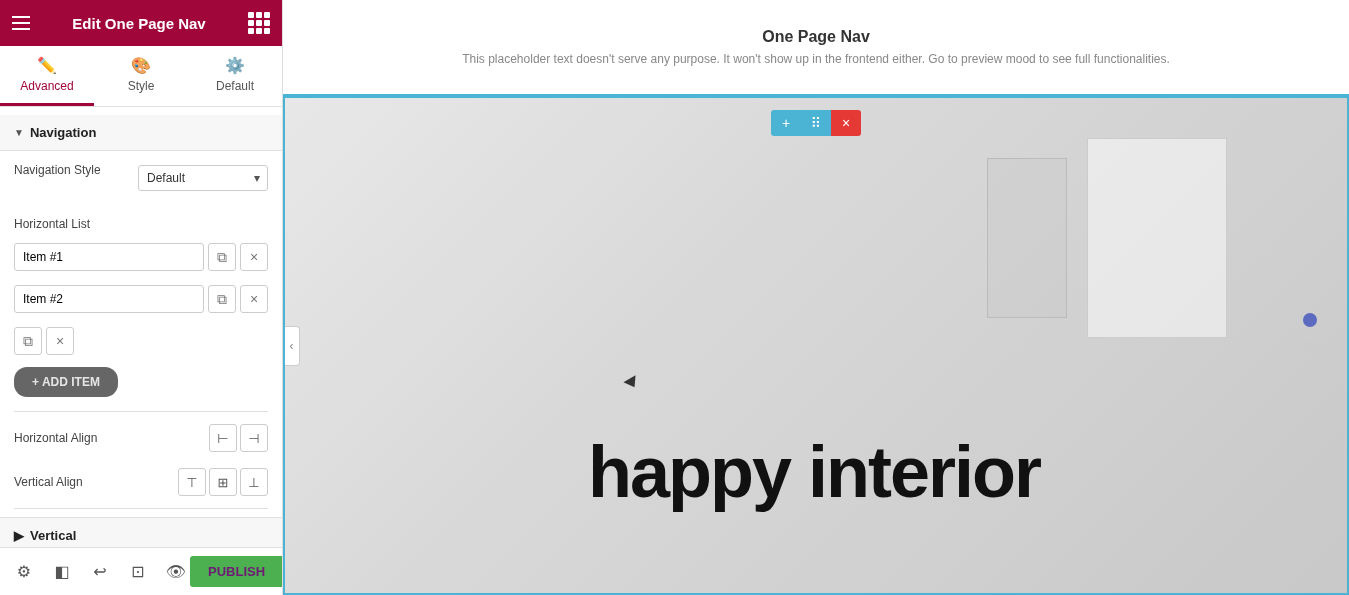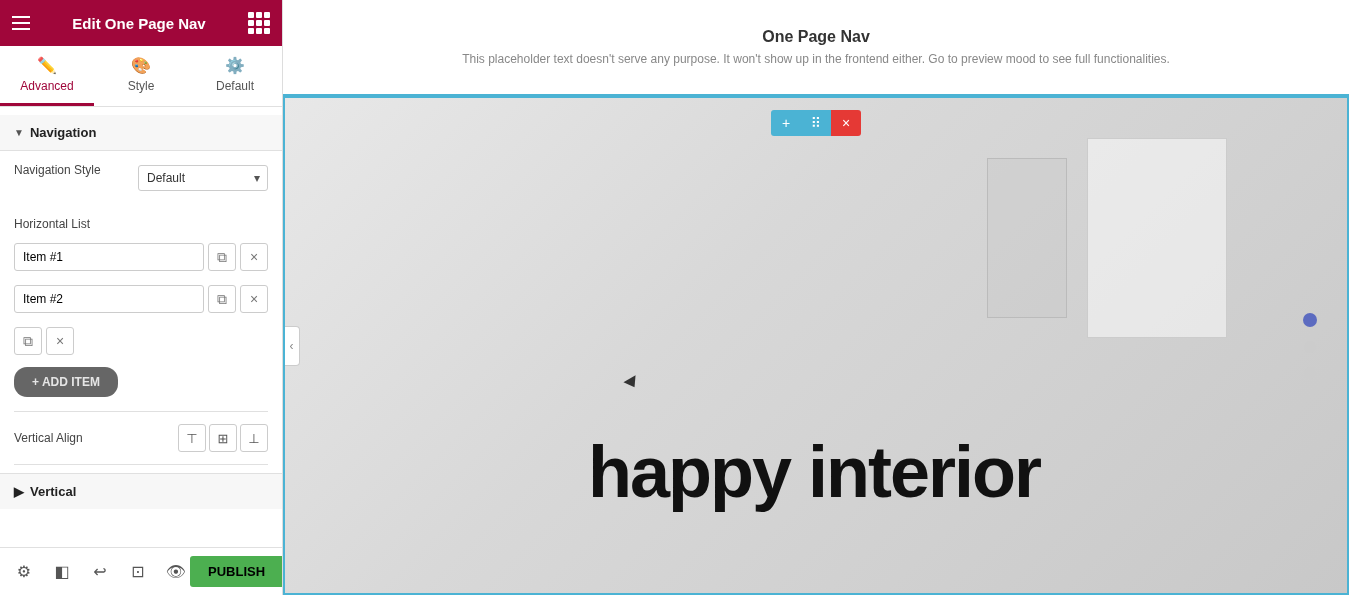--- a/index.html
+++ b/index.html
@@ -274,21 +274,21 @@
       display: flex;
       align-items: center;
       justify-content: center;
     }
     .publish-wrapper {
       display: flex;
       align-items: center;
     }
     .publish-btn {
       background: #4caf50;
-      color: #000000;
+      color: #701a75;
       border: none;
       padding: 8px 18px;
       font-size: 13px;
       font-weight: bold;
       border-radius: 3px 0 0 3px;
       cursor: pointer;
     }
 
     
     .sidebar-collapse {
@@ -536,20 +536,27 @@
 
     <div class="item-row">
       <button class="item-action-btn" title="Duplicate">⧉</button>
       <button class="item-action-btn" title="Delete">×</button>
     </div>
 
     <button class="add-item-btn">+ ADD ITEM</button>
 
     <div class="divider"></div>
 
+    <div class="align-row">
+      <span class="align-label">Horizontal Align</span>
+      <div class="align-buttons">
+        <button class="align-btn">⊢</button>
+        <button class="align-btn">⊣</button>
+      </div>
+    </div>
 
     <div class="align-row">
       <span class="align-label">Vertical Align</span>
       <div class="align-buttons">
         <button class="align-btn">⊤</button>
         <button class="align-btn">⊞</button>
         <button class="align-btn">⊥</button>
       </div>
     </div>
 

